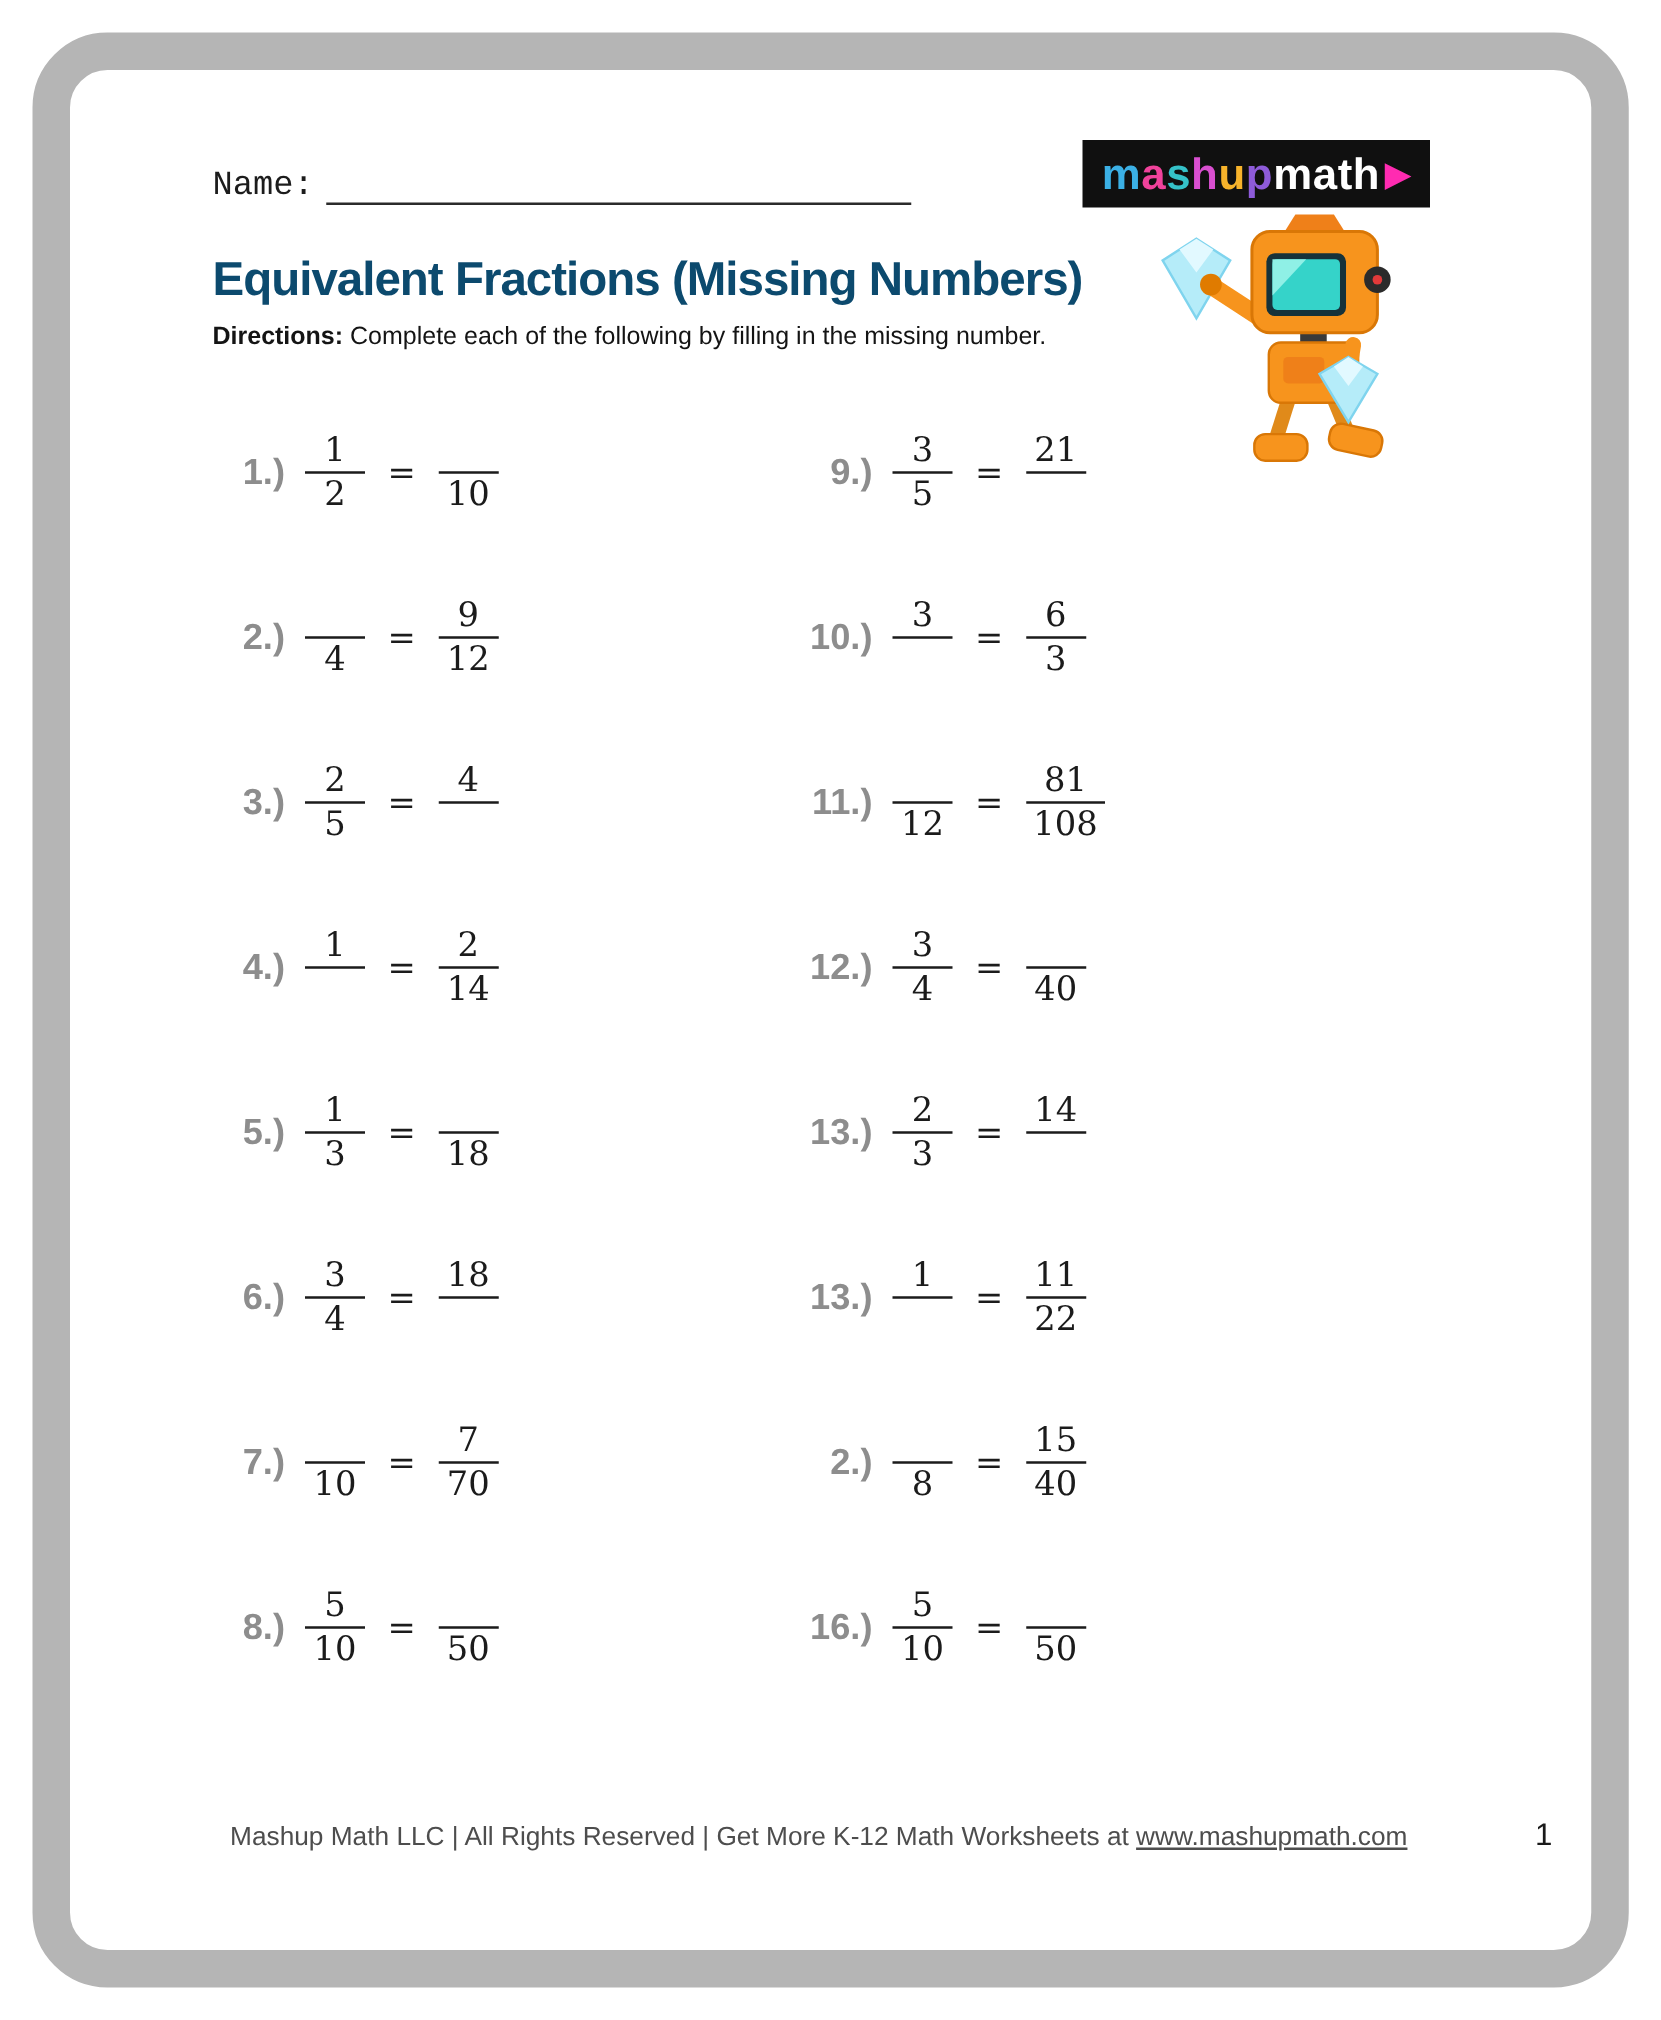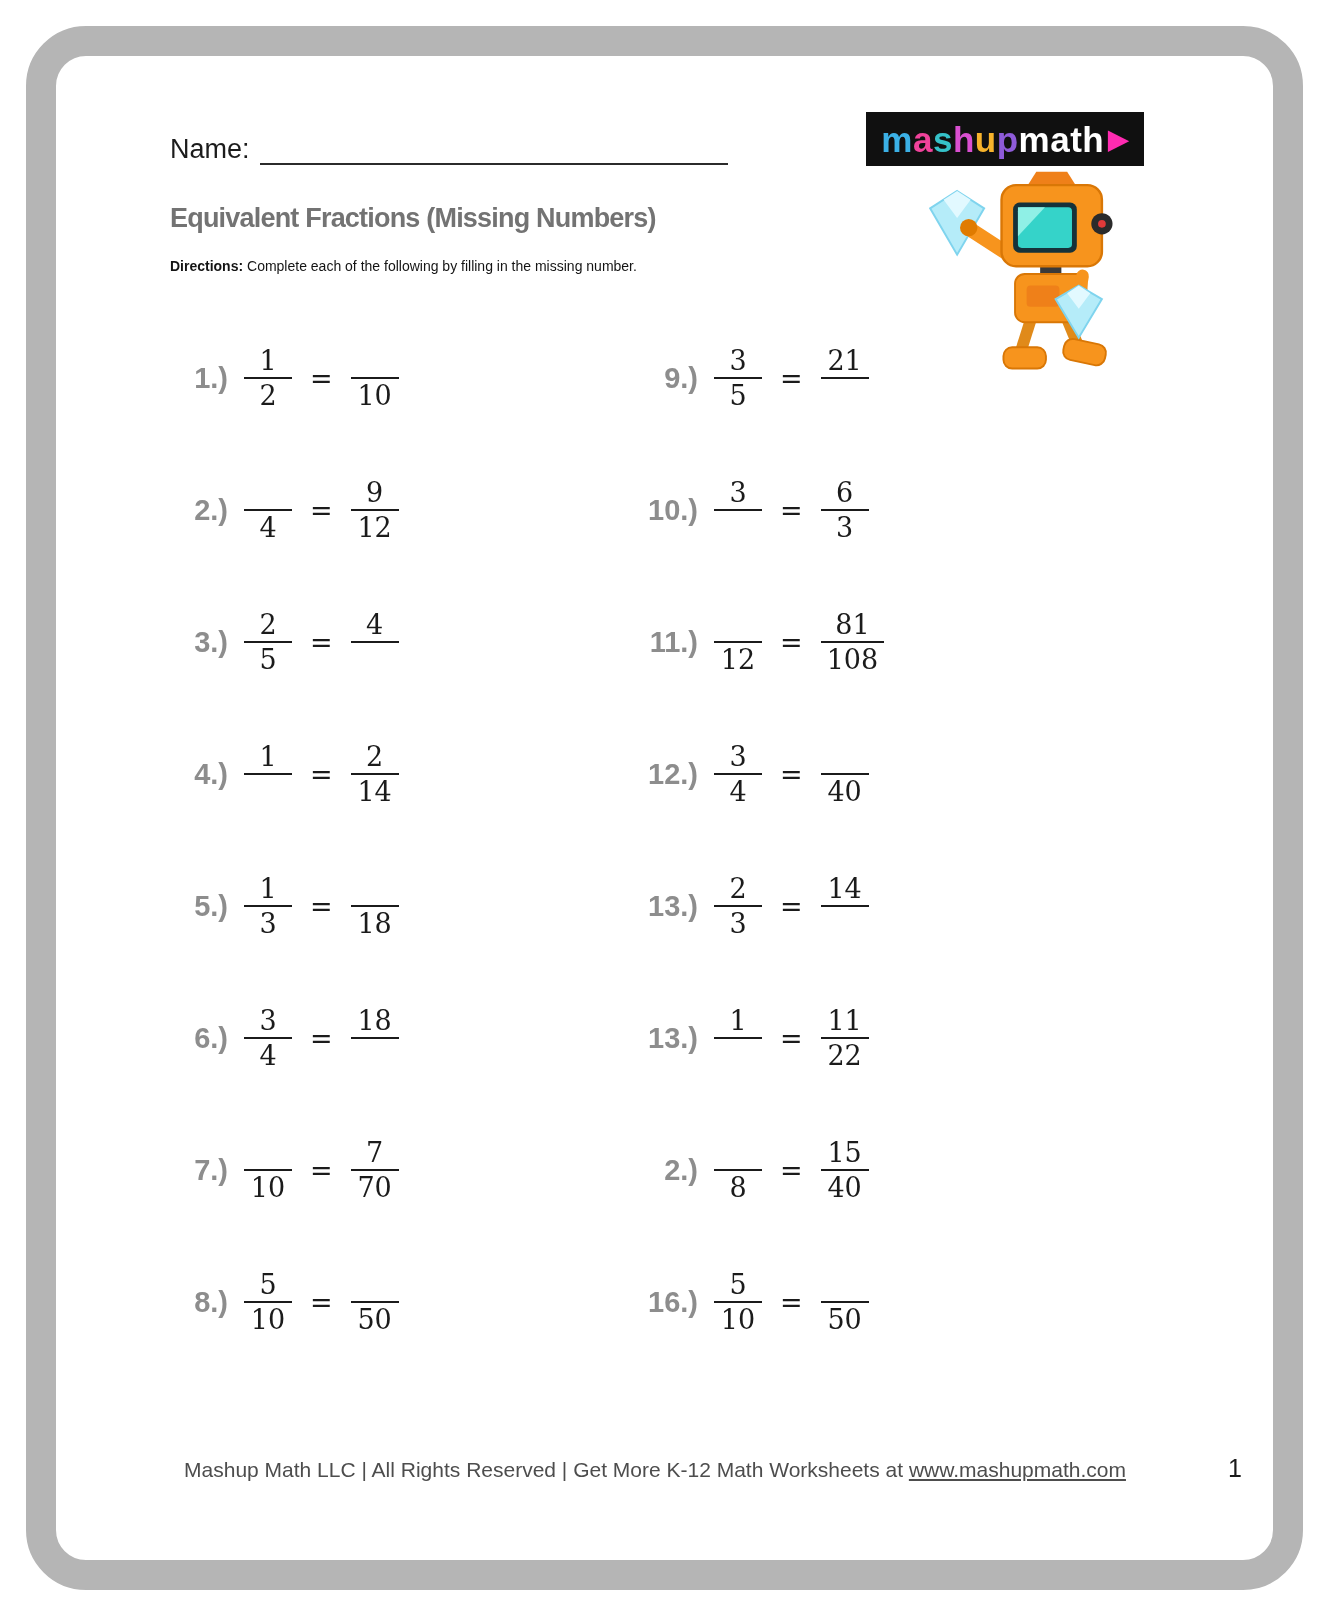--- a/index.html
+++ b/index.html
@@ -2,35 +2,35 @@
 <html><head>
 <meta charset="utf-8">
 <style>
   * { margin:0; padding:0; box-sizing:border-box; }
   html,body { width:1329px; height:1616px; }
   body { position:relative; background:#ffffff; font-family:"Liberation Sans", sans-serif; overflow:hidden; }
 
   .frame { position:absolute; inset:26px; border:30px solid #b5b5b5; border-radius:60px; pointer-events:none; }
 
   
-  .name-row { position:absolute; left:170px; top:134px; display:flex; align-items:flex-end; }
+  .name-row { position:absolute; left:170px; top:134px; display:flex; align-items:flex-end;font-family:Liberation Mono, monospace; }
   .name-label { font-size:27px; color:#1c1c1c; }
   .name-line { width:468px; border-bottom:2px solid #2b2b2b; height:30px; margin-left:10px; }
 
   
   .logo { position:absolute; left:866px; top:112px; height:54px; width:278px; background:#101010; display:flex; align-items:center; justify-content:center; gap:0; }
   .logo span { font-size:35px; font-weight:bold; letter-spacing:0.5px; line-height:1; }
   .logo .play { font-size:26px; margin-left:4px; }
 
   
   .robot { position:absolute; left:918px; top:162px; width:252px; height:222px; }
 
   
-  .title { position:absolute; left:170px; top:203px; font-size:27px; font-weight:bold; letter-spacing:-0.8px; color:#737373; }
-  .directions { position:absolute; left:170px; top:258px; font-size:14px; color:#141414; }
+  .title { position:absolute; left:170px; top:203px; font-size:38px; font-weight:bold; letter-spacing:-0.8px; color:#0c4a6e; }
+  .directions { position:absolute; left:170px; top:258px; font-size:20px; color:#141414; }
   .directions b { font-weight:bold; }
 
   
   .problems { position:absolute; left:150px; top:312px; display:grid;
               grid-template-columns:470px 560px; grid-auto-flow:column;
               grid-template-rows:repeat(8, 132px); }
   .problem { display:flex; align-items:center; gap:16px; }
   .pnum { width:78px; text-align:right; font-size:29px; font-weight:bold; color:#8d8d8d; }
 
   .frac { display:inline-flex; flex-direction:column; align-items:center; min-width:48px;

